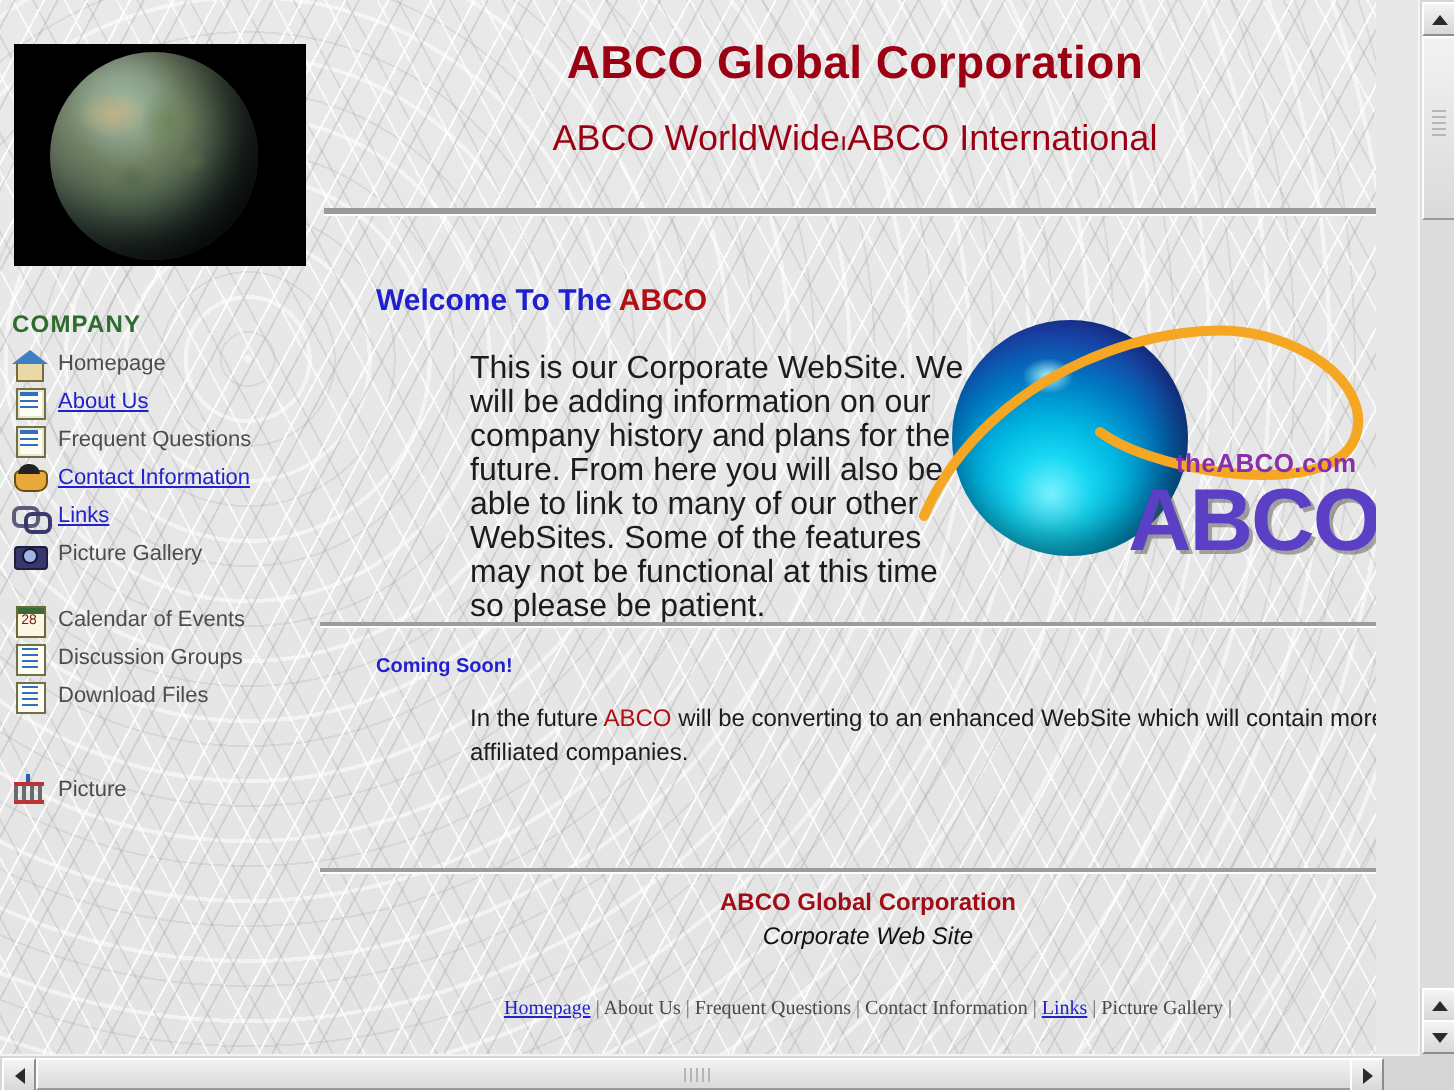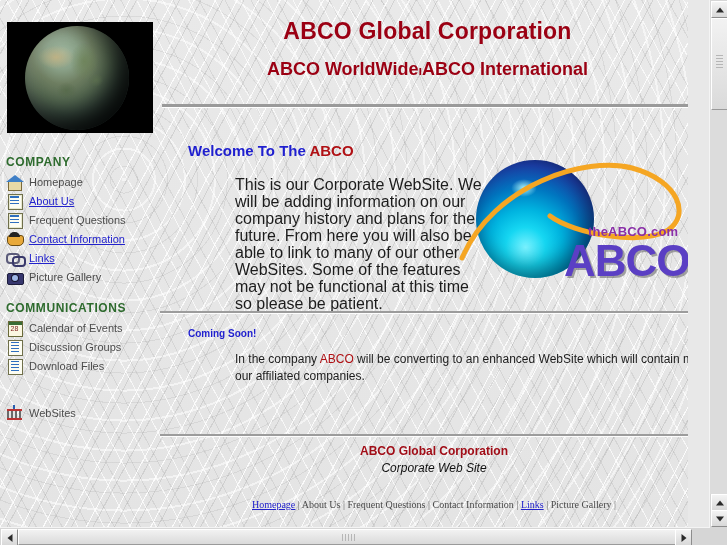--- a/index.html
+++ b/index.html
@@ -66,21 +66,21 @@
       radial-gradient(ellipse 13px 11px at 40% 62%, rgba(84,104,72,.7) 0%, rgba(0,0,0,0) 74%),
       radial-gradient(ellipse 10px 9px at 68% 52%, rgba(92,112,78,.7) 0%, rgba(0,0,0,0) 76%);
   }
 
   .masthead-text { position: absolute; left: 165px; top: 18px; width: 525px; text-align: center; }
   .title-main {
     font-size: 23px; font-weight: bold; color: #9b0013; letter-spacing: .2px;
   }
   .title-sub {
     margin-top: 14px;
-    font-size: 18px; font-weight: bold; color: #9b0013;
+    font-size: 18px; font-weight: normal; color: #9b0013;
   }
   .title-sub .divider { font-size: 13px; }
 
   .hr-thick {
     position: absolute;
     background: #9a9a9a;
     height: 3px;
     box-shadow: 0 1px 0 #ffffff;
   }
   .hr-thin {
@@ -341,21 +341,20 @@
       <span class="nav-ico ico-links"></span>
       <span class="nav-lbl link">Links</span>
     </div>
     <div class="nav-item">
       <span class="nav-ico ico-camera"></span>
       <span class="nav-lbl">Picture Gallery</span>
     </div>
 
     <div class="gap"></div>
 
-    <div class="sec-head">COMMUNICATIONS</div>
 
     <div class="nav-item">
       <span class="nav-ico ico-cal">
           <i class="capbar"></i>
         </span>
       <span class="nav-lbl">Calendar of Events</span>
     </div>
     <div class="nav-item">
       <span class="nav-ico ico-list"></span>
       <span class="nav-lbl">Discussion Groups</span>
@@ -364,37 +363,37 @@
       <span class="nav-ico ico-list"></span>
       <span class="nav-lbl">Download Files</span>
     </div>
 
     <div class="gap" style="height:28px;"></div>
 
     <div class="nav-item">
       <span class="nav-ico ico-sitemap">
           <i class="stem"></i>
         </span>
-      <span class="nav-lbl">WebSites</span>
+      <span class="nav-lbl">Picture</span>
     </div>
   </div>
 
   <div class="content">
     <div class="welcome">
       <span>Welcome To The </span><span class="red">ABCO</span><br>
     </div>
 
     <p class="body-par">This is our Corporate WebSite. We will be adding information on our company history and plans for the future. From here you will also be able to link to many of our other WebSites. Some of the features may not be functional at this time so please be patient.</p>
   </div>
 
   <div class="hr-thin" style="left:160px; top:311px; width:548px;"></div>
 
   <div class="content" style="top:328px;">
     <div class="coming">Coming Soon!</div>
-    <p class="coming-par"><span>In the company </span><span class="red">ABCO</span><span> will be converting to an enhanced WebSite which will contain more information on our affiliated companies.</span></p>
+    <p class="coming-par"><span>In the future </span><span class="red">ABCO</span><span> will be converting to an enhanced WebSite which will contain more information on our affiliated companies.</span></p>
   </div>
 
   <div class="logo">
     <div class="sphere"></div>
     <svg class="swoosh" viewBox="0 0 245 145" preserveAspectRatio="none">
       <path d="M8 108 C 40 34, 132 6, 178 18 C 226 31, 236 66, 214 80 C 188 96, 120 84, 96 66" fill="none" stroke="#f5a623" stroke-width="5" stroke-linecap="round"></path>
     </svg>
     <div class="dotcom">theABCO.com</div>
     <div class="word">ABCO</div>
   </div>

